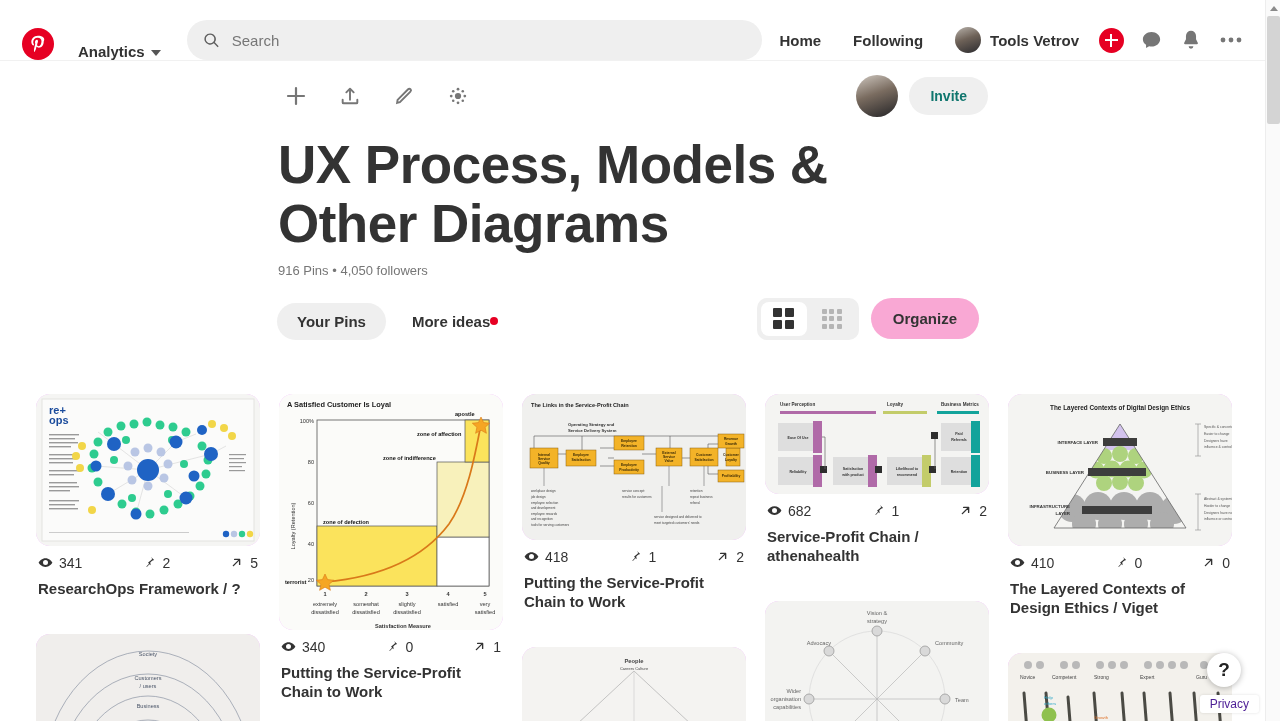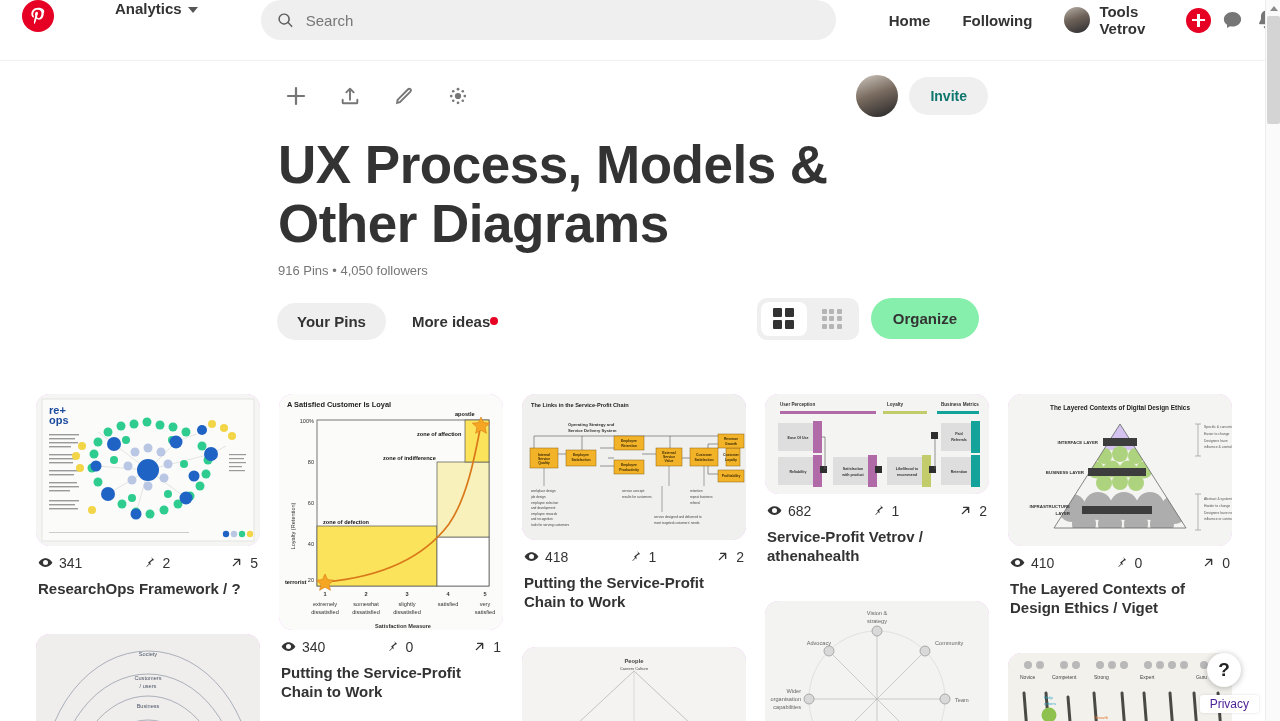--- a/index.html
+++ b/index.html
@@ -7,23 +7,22 @@
   body {
     font-family: "Liberation Sans", sans-serif;
     background: #ffffff;
     color: #333333;
     -webkit-font-smoothing: antialiased;
   }
 
   
   .topnav {
     position: absolute; top: 0; left: 0; width: 1265px; height: 61px;
-    background: #fff; display: flex; align-items: flex-start; padding: 0 14px;
+    background: #fff; display: flex; align-items: flex-end; padding: 0 14px;
     border-bottom: 1px solid #f1f1f1;
-    gap: 37px;
   }
   .pin-logo { width: 32px; height: 32px; border-radius: 50%; background: #e60023;
     display: flex; align-items: center; justify-content: center; margin-left: 8px; flex: 0 0 auto;}
   .pin-logo svg { width: 20px; height: 20px; }
   .nav-dropdown { display: flex; align-items: center; gap: 6px; margin-left: 24px;
     font-size: 15px; font-weight: bold; color: #333; cursor: pointer; }
   .chev { width: 0; height: 0; border-left: 5px solid transparent; border-right: 5px solid transparent;
     border-top: 6px solid #555; margin-top: 2px; }
   .searchbar { flex: 0 0 auto; width: 575px; height: 40px; margin-left: 26px;
     background: #efefef; border-radius: 22px; display: flex; align-items: center; padding: 0 16px; }
@@ -70,21 +69,21 @@
   .reddot { width: 8px; height: 8px; border-radius: 50%; background: #e60023; display: inline-block; }
   .filter-right { display: flex; align-items: center; gap: 12px; margin-left: auto; margin-right: 286px; }
   .viewtoggle { background: #efefef; border-radius: 10px; padding: 4px; display: flex; gap: 2px; }
   .vt { width: 46px; height: 34px; border-radius: 8px; display: flex; align-items: center;
     justify-content: center; cursor: pointer; }
   .vt.active { background: #fff; }
   .grid4 { display: grid; grid-template-columns: 9px 9px; grid-template-rows: 9px 9px; gap: 3px; }
   .grid4 i { background: #333; border-radius: 1px; }
   .grid9 { display: grid; grid-template-columns: repeat(3, 5px); grid-template-rows: repeat(3, 5px); gap: 2.5px; }
   .grid9 i { background: #b5b5b5; border-radius: 1px; }
-  .organize-btn { background: #86efac; border: none; border-radius: 22px; padding: 12px 22px;
+  .organize-btn { background: #f9a8d4; border: none; border-radius: 22px; padding: 12px 22px;
     font-size: 15px; font-weight: bold; color: #333; cursor: pointer; font-family: inherit; }
 
   
   .pingrid { position: relative; margin: 18px 0 0 0; padding: 0 0 0 36px; height: 400px; }
   .col { position: absolute; top: 0; width: 224px; }
   .col0 { left: 36px; } .col1 { left: 279px; } .col2 { left: 522px; }
   .col3 { left: 765px; } .col4 { left: 1008px; }
   .pin { margin-bottom: 16px; cursor: pointer; }
   .pin-img { width: 224px; border-radius: 14px; overflow: hidden; background: #f0abfc;
     position: relative; margin-top: 36px; }
@@ -718,21 +717,21 @@
               </svg>
             <span>1</span>
           </span>
           <span class="stat s3">
             <svg width="15" height="15" viewBox="0 0 24 24">
                 <path fill="none" stroke="#333" stroke-width="2.2" stroke-linecap="round" stroke-linejoin="round" d="M7 17L17 7M9 7h8v8"></path>
               </svg>
             <span>2</span>
           </span>
         </div>
-        <div class="pin-title">Service-Profit Vetrov / athenahealth</div>
+        <div class="pin-title">Service-Profit Chain / athenahealth</div>
       </div>
 
       <div class="pin">
         <div class="pin-img">
           <svg class="tn" viewBox="0 0 224 200">
             <rect width="224" height="200" fill="#f3f3f1"></rect>
             <circle cx="112" cy="98" r="68" fill="none" stroke="#d8d8d8" stroke-width=".7"></circle>
             <g stroke="#b8b8b8" stroke-width=".7">
               <line x1="112" y1="98" x2="112" y2="30"></line>
                 <line x1="112" y1="98" x2="160" y2="50"></line>

